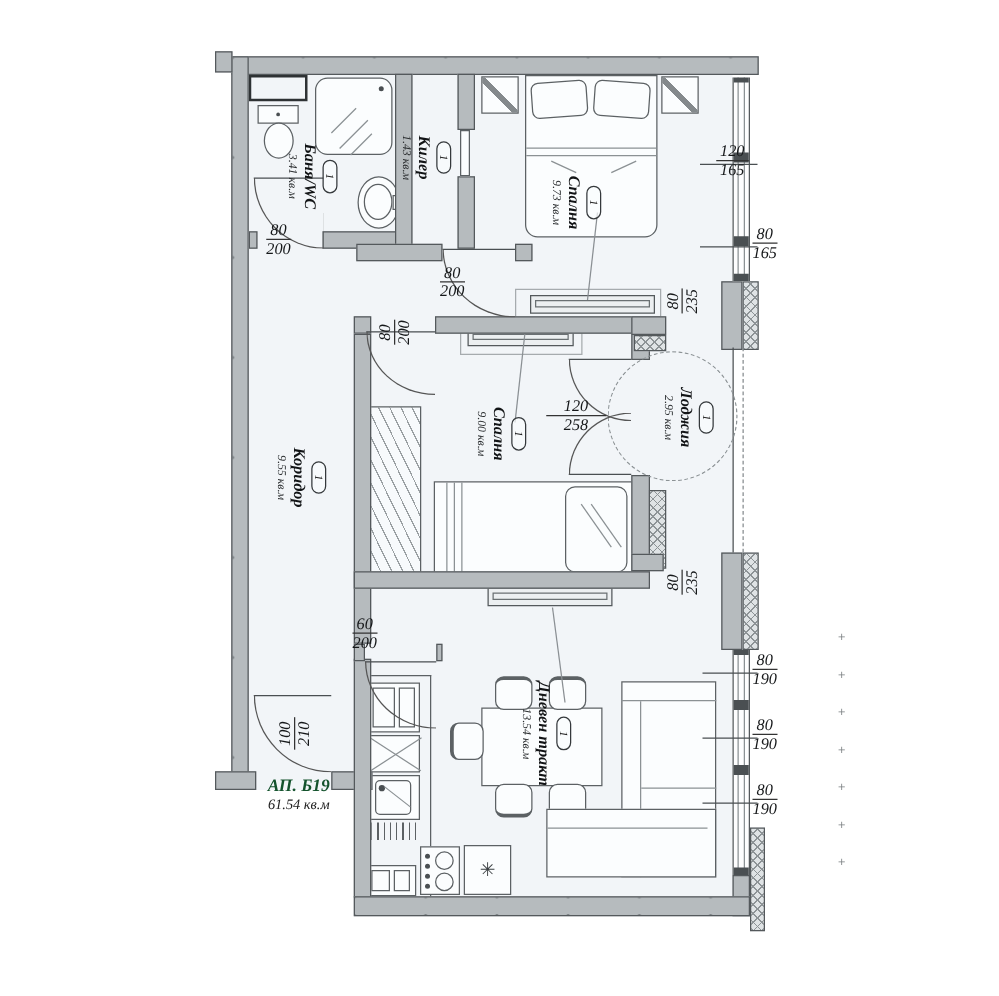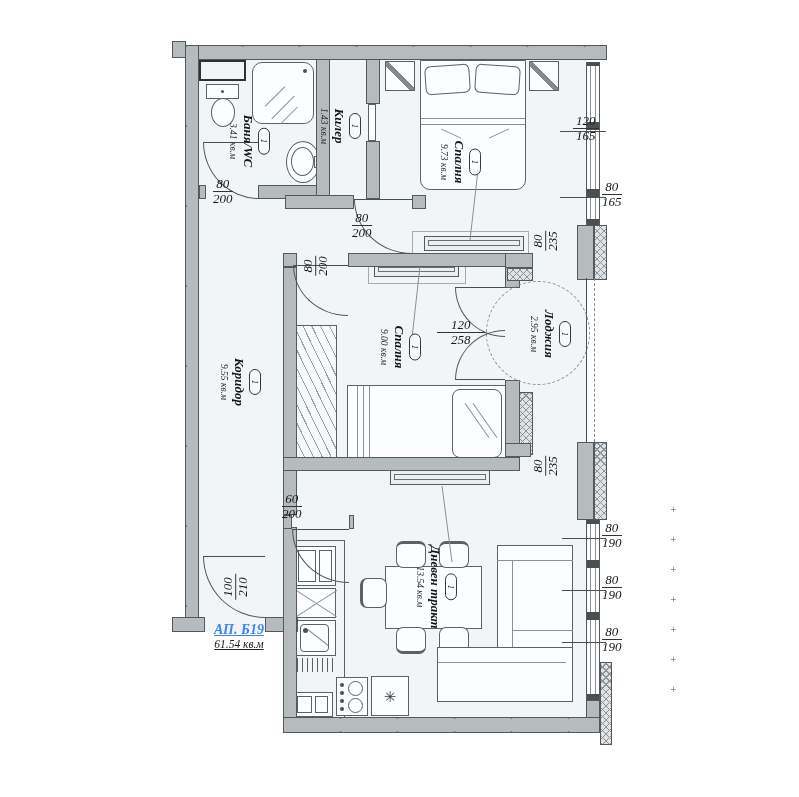--- a/index.html
+++ b/index.html
@@ -22,22 +22,22 @@
   .dashcirc{position:absolute;border:1px dashed #8d9396;border-radius:50%;box-sizing:border-box;}
   .vfrac{position:absolute;text-align:center;font:italic 13px "Liberation Serif",serif;color:#16181a;line-height:1.1;}
   .vfrac b{display:block;font-weight:normal;border-bottom:1px solid #333;padding:0 3px;}
   .vfrac span{display:block;}
   .vfrac.rot{transform:translate(-50%,-50%) rotate(-90deg);}
   .rlabel{position:absolute;display:flex;flex-direction:column;align-items:center;gap:2px;white-space:nowrap;transform:translate(-50%,-50%) rotate(90deg);}
   .rtag{border:1px solid #35393c;border-radius:8px;padding:0 10px;font:italic 9px "Liberation Serif",serif;color:#222;background:rgba(250,252,253,.7);}
   .rname{font:bold italic 13px "Liberation Serif",serif;color:#121416;}
   .rarea{font:italic 9.5px "Liberation Serif",serif;color:#2a2d2f;}
   .aplabel{position:absolute;text-align:center;transform:translate(-50%,0);}
-  .apid{font:bold italic 14px "Liberation Serif",serif;color:#3b82f6;text-decoration:underline;}
-  .aparea{font:italic 11.5px "Liberation Serif",serif;color:#222;text-decoration:underline;}
+  .apid{font:bold italic 14px "Liberation Serif",serif;color:#14532d;}
+  .aparea{font:italic 11.5px "Liberation Serif",serif;color:#222;}
   .chair{position:absolute;border:1px solid #5c6164;background:#fbfdfe;border-radius:7px;box-sizing:border-box;}
   .ell{position:absolute;border:1px solid #5c6164;border-radius:50%;box-sizing:border-box;background:#fbfdfe;}
   .dot{position:absolute;background:#4a4f52;border-radius:50%;}
   .rad{position:absolute;border:1px solid #54595c;background:#eceff1;box-sizing:border-box;}
   .rad-in{position:absolute;border:1px solid #6a7073;box-sizing:border-box;}
   .ward{position:absolute;border:1px solid #5c6164;box-sizing:border-box;background-color:#f7fafc;
     background-image:repeating-linear-gradient(64deg,#9aa0a3 0 1px,transparent 1px 8px);}
   .drain{position:absolute;background-image:repeating-linear-gradient(90deg,#5c6164 0 1px,transparent 1px 5px);}
   .plus{position:absolute;color:rgba(90,96,99,.8);font:8px "DejaVu Sans",sans-serif;}
   svg.overlay{position:absolute;left:0;top:0;pointer-events:none;}

